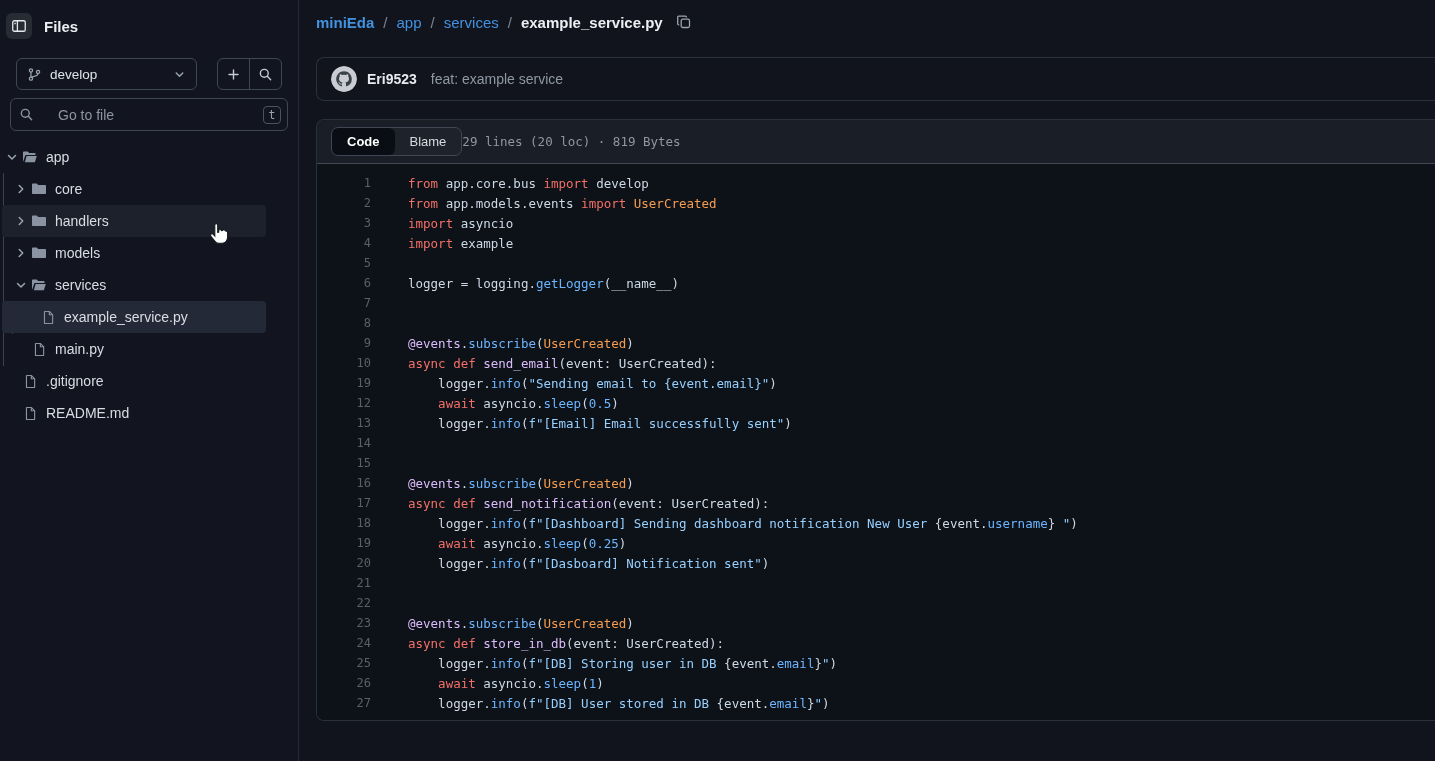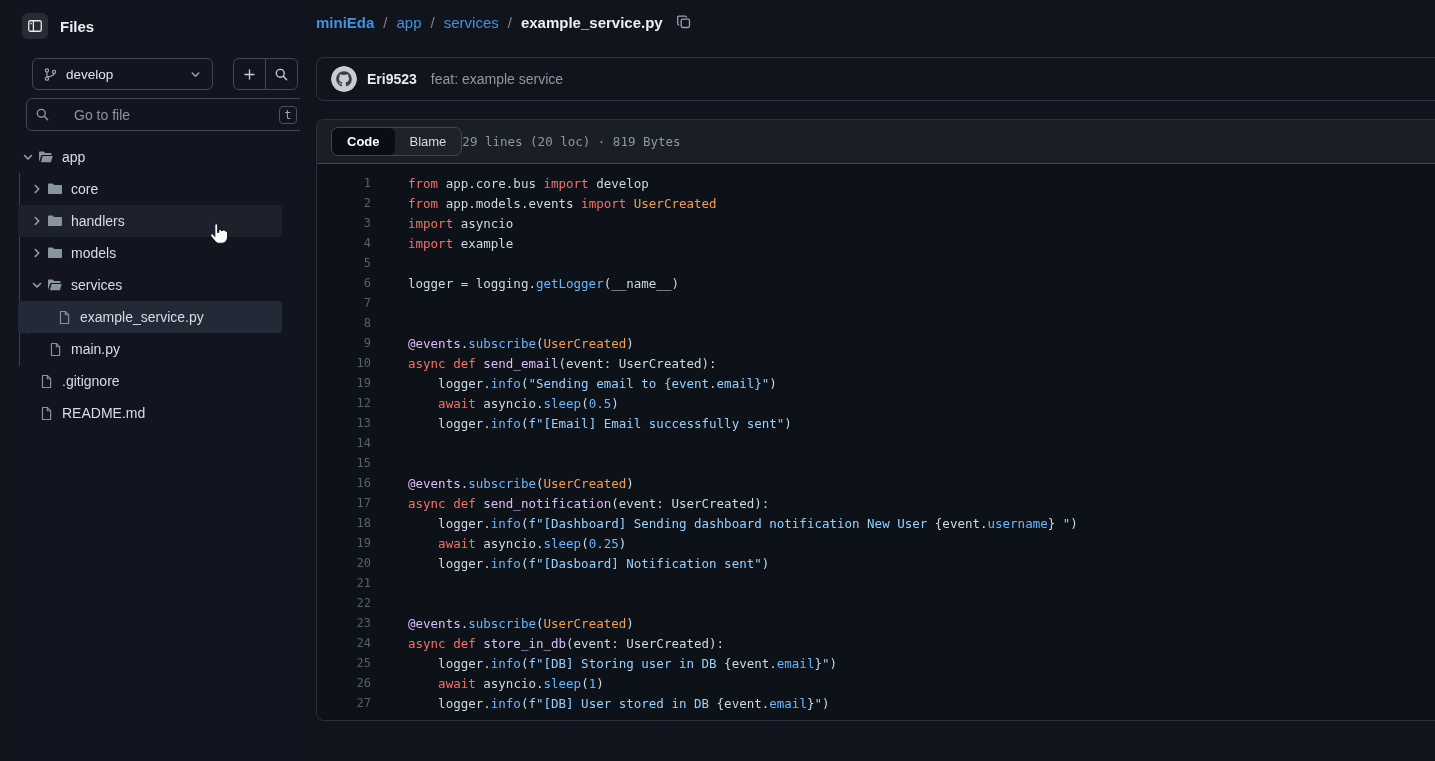--- a/index.html
+++ b/index.html
@@ -13,21 +13,21 @@
   :root{
     --bg-page:#11141d; --bg-sidebar:#121520; --bg-codeheader:#1a1e27; --bg-code:#0d1118;
     --border-subtle:#262c37; --border-box:#2b313c; --border-input:#3f4654; --border-strong:#434a55;
     --row-hover:#1c212b; --row-selected:#232936;
     --text-primary:#e8ebf0; --text-secondary:#8b95a1; --icon-gray:#8a93a2; --link-blue:#4292e0;
     --tok-kw:#f47067; --tok-pl:#cdd9e5; --tok-str:#96d0ff; --tok-fn:#6cb6ff;
     --tok-cls:#f69d50; --tok-dec:#dcbdfb; --tok-num:#6cb6ff; --ln-color:#57606b;
   }
   svg{display:block}
   
-  .sidebar{position:absolute;left:16px;top:0;width:299px;height:761px;background:var(--bg-sidebar);border-right:1px solid var(--border-subtle);}
+  .sidebar{position:absolute;left:0;top:0;width:299px;height:761px;background:var(--bg-sidebar);border-right:1px solid var(--border-subtle);}
   .sb-header{display:flex;align-items:center;gap:12px;padding:12px 10px 0 6px;height:40px;}
   .collapse-btn{width:26px;height:26px;border-radius:6px;background:#262b34;border:none;display:flex;align-items:center;justify-content:center;cursor:pointer;}
   .sb-title{font-size:15px;font-weight:700;color:#eceef2;}
   .branch-row{display:flex;align-items:center;gap:20px;padding:0 16px;margin-top:18px;}
   .branch-dd{flex:1;height:32px;border:1px solid var(--border-input);border-radius:6px;display:flex;align-items:center;gap:8px;padding:0 10px;background:transparent;cursor:pointer;}
   .branch-dd .lbl{flex:1;font-size:13.5px;color:#dfe3e9;text-align:left;}
   .btn-group{display:flex;height:32px;border:1px solid var(--border-input);border-radius:6px;overflow:hidden;}
   .btn-group .gbtn{width:31px;height:100%;background:transparent;border:none;display:flex;align-items:center;justify-content:center;cursor:pointer;}
   .btn-group .divider{width:1px;background:var(--border-input);}
   .goto-wrap{margin:8px 10px 0 10px;height:33px;border:1px solid var(--border-input);border-radius:6px;display:flex;align-items:center;padding:0 8px;gap:24px;}

